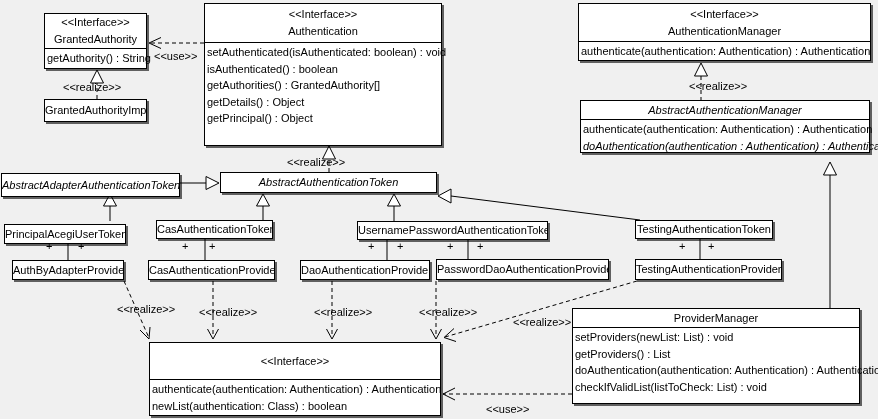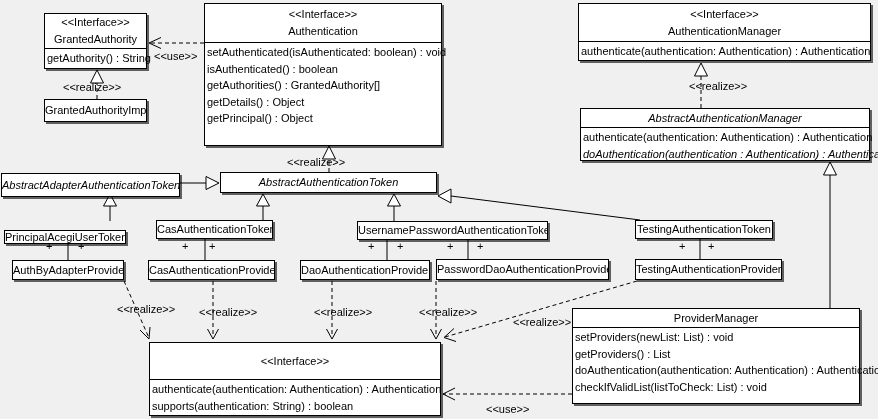--- a/index.html
+++ b/index.html
@@ -146,39 +146,39 @@
 <div class="cls" style="left:578px;top:3px;width:293px;height:58px">
   <div class="hdr" style="height:38px">
     <div class="st">&lt;&lt;Interface&gt;&gt;</div>
     <div class="nm">AuthenticationManager</div>
   </div>
   <div class="mx">
       <div class="m">authenticate(authentication: Authentication) : Authentication</div>
     </div>
 </div>
 
-<div class="cls" style="left:580px;top:108px;width:290px;height:53px">
+<div class="cls" style="left:580px;top:100px;width:290px;height:53px">
   <div class="hdr" style="height:19px">
     <div class="nm it">AbstractAuthenticationManager</div>
   </div>
   <div class="mx">
     <div class="m">authenticate(authentication: Authentication) : Authentication</div>
     <div class="m it">doAuthentication(authentication : Authentication) : Authentication</div>
   </div>
 </div>
 
 <div class="cls one" style="left:1px;top:173px;width:179px;height:24px">
   <div class="nm it">AbstractAdapterAuthenticationToken</div>
 </div>
 
 <div class="cls one" style="left:220px;top:172px;width:217px;height:21px">
   <div class="nm it">AbstractAuthenticationToken</div>
 </div>
 
-<div class="cls one" style="left:4px;top:230px;width:122px;height:14px">
+<div class="cls one" style="left:4px;top:224px;width:122px;height:20px">
   <div class="nm">PrincipalAcegiUserToken</div>
 </div>
 
 <div class="cls one" style="left:156px;top:220px;width:117px;height:19px">
   <div class="nm">CasAuthenticationToken</div>
 </div>
 
 <div class="cls one" style="left:357px;top:221px;width:191px;height:19px">
   <div class="nm">UsernamePasswordAuthenticationToken</div>
 </div>
@@ -206,21 +206,21 @@
 <div class="cls one" style="left:635px;top:259px;width:147px;height:21px">
   <div class="nm">TestingAuthenticationProvider</div>
 </div>
 
 <div class="cls" style="left:149px;top:342px;width:292px;height:74px">
   <div class="hdr" style="height:37px">
     <div class="st">&lt;&lt;Interface&gt;&gt;</div>
   </div>
   <div class="mx">
     <div class="m">authenticate(authentication: Authentication) : Authentication</div>
-    <div class="m">supports(authentication: String) : boolean</div>
+    <div class="m">newList(authentication: Class) : boolean</div>
   </div>
 </div>
 
 <div class="cls" style="left:572px;top:308px;width:288px;height:96px">
   <div class="hdr" style="height:19px">
     <div class="nm">ProviderManager</div>
   </div>
   <div class="mx">
     <div class="m">setProviders(newList: List) : void</div>
     <div class="m">getProviders() : List</div>

